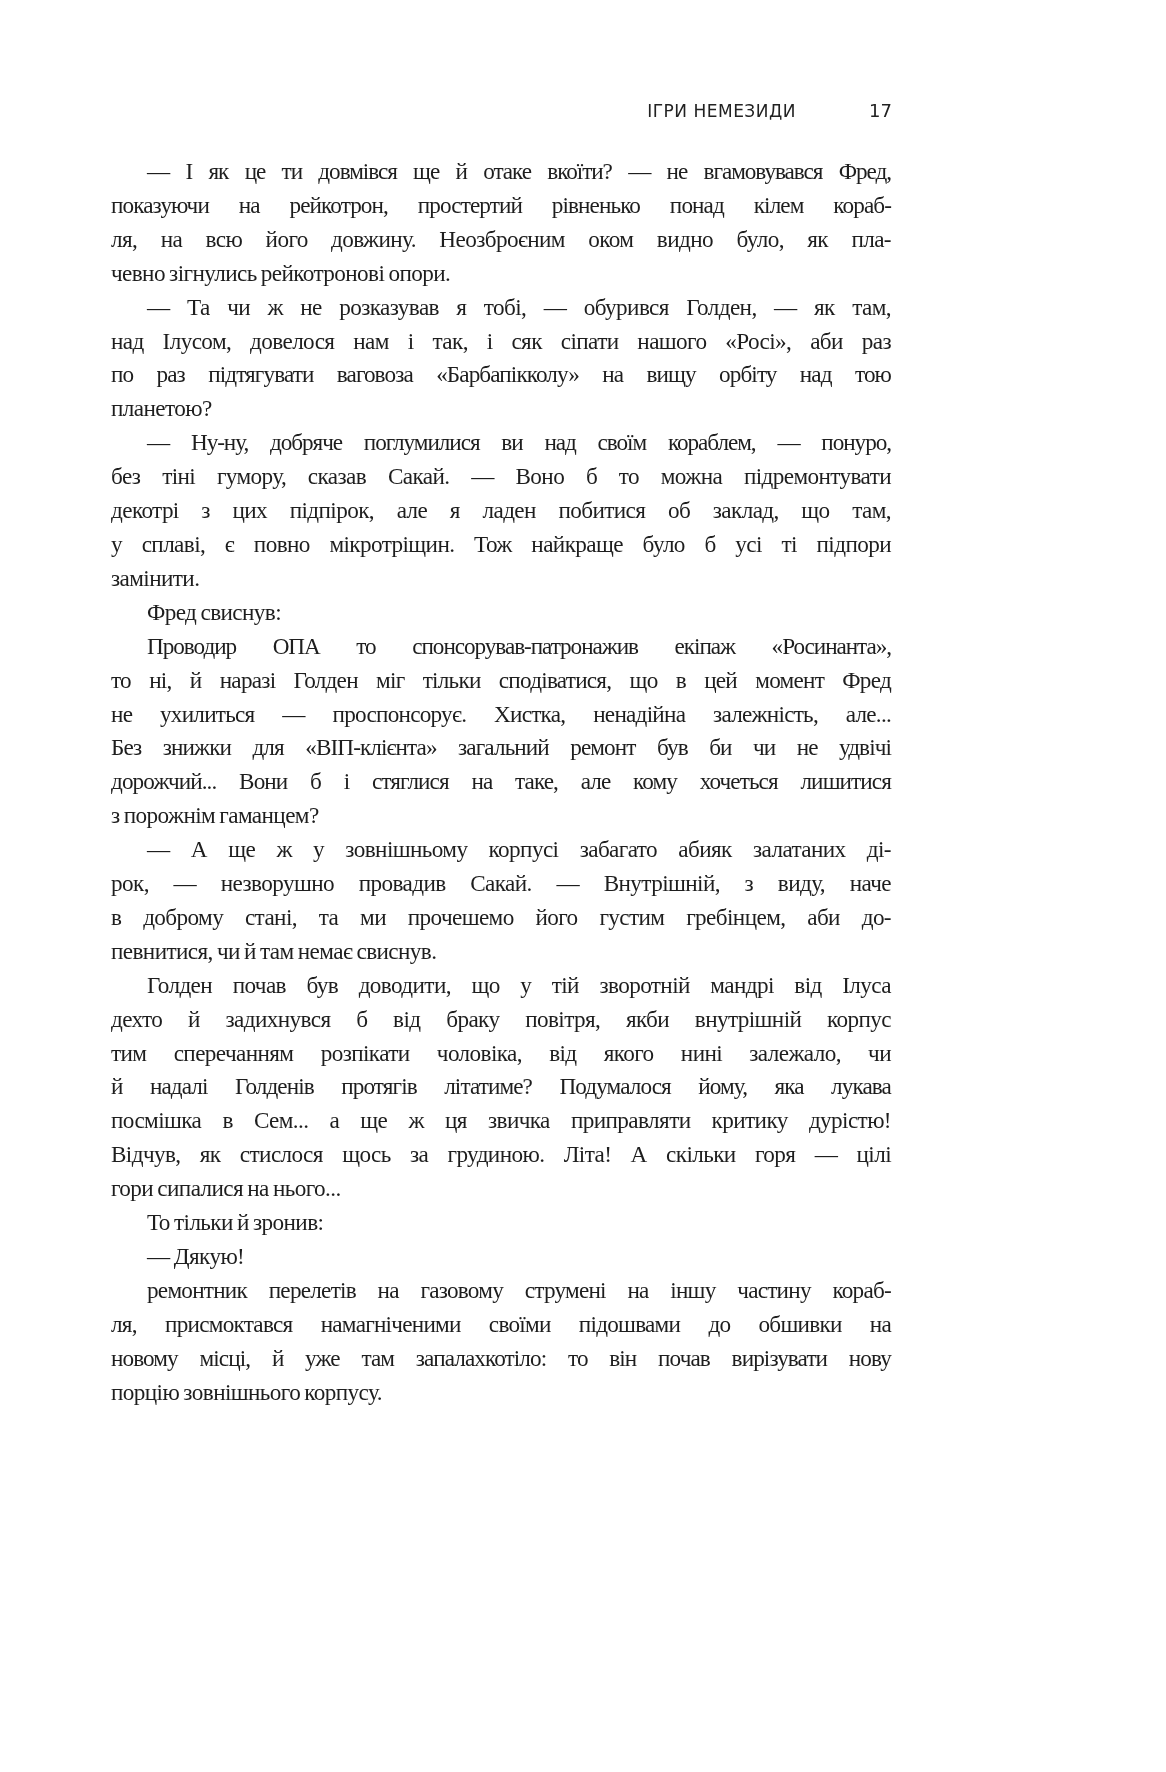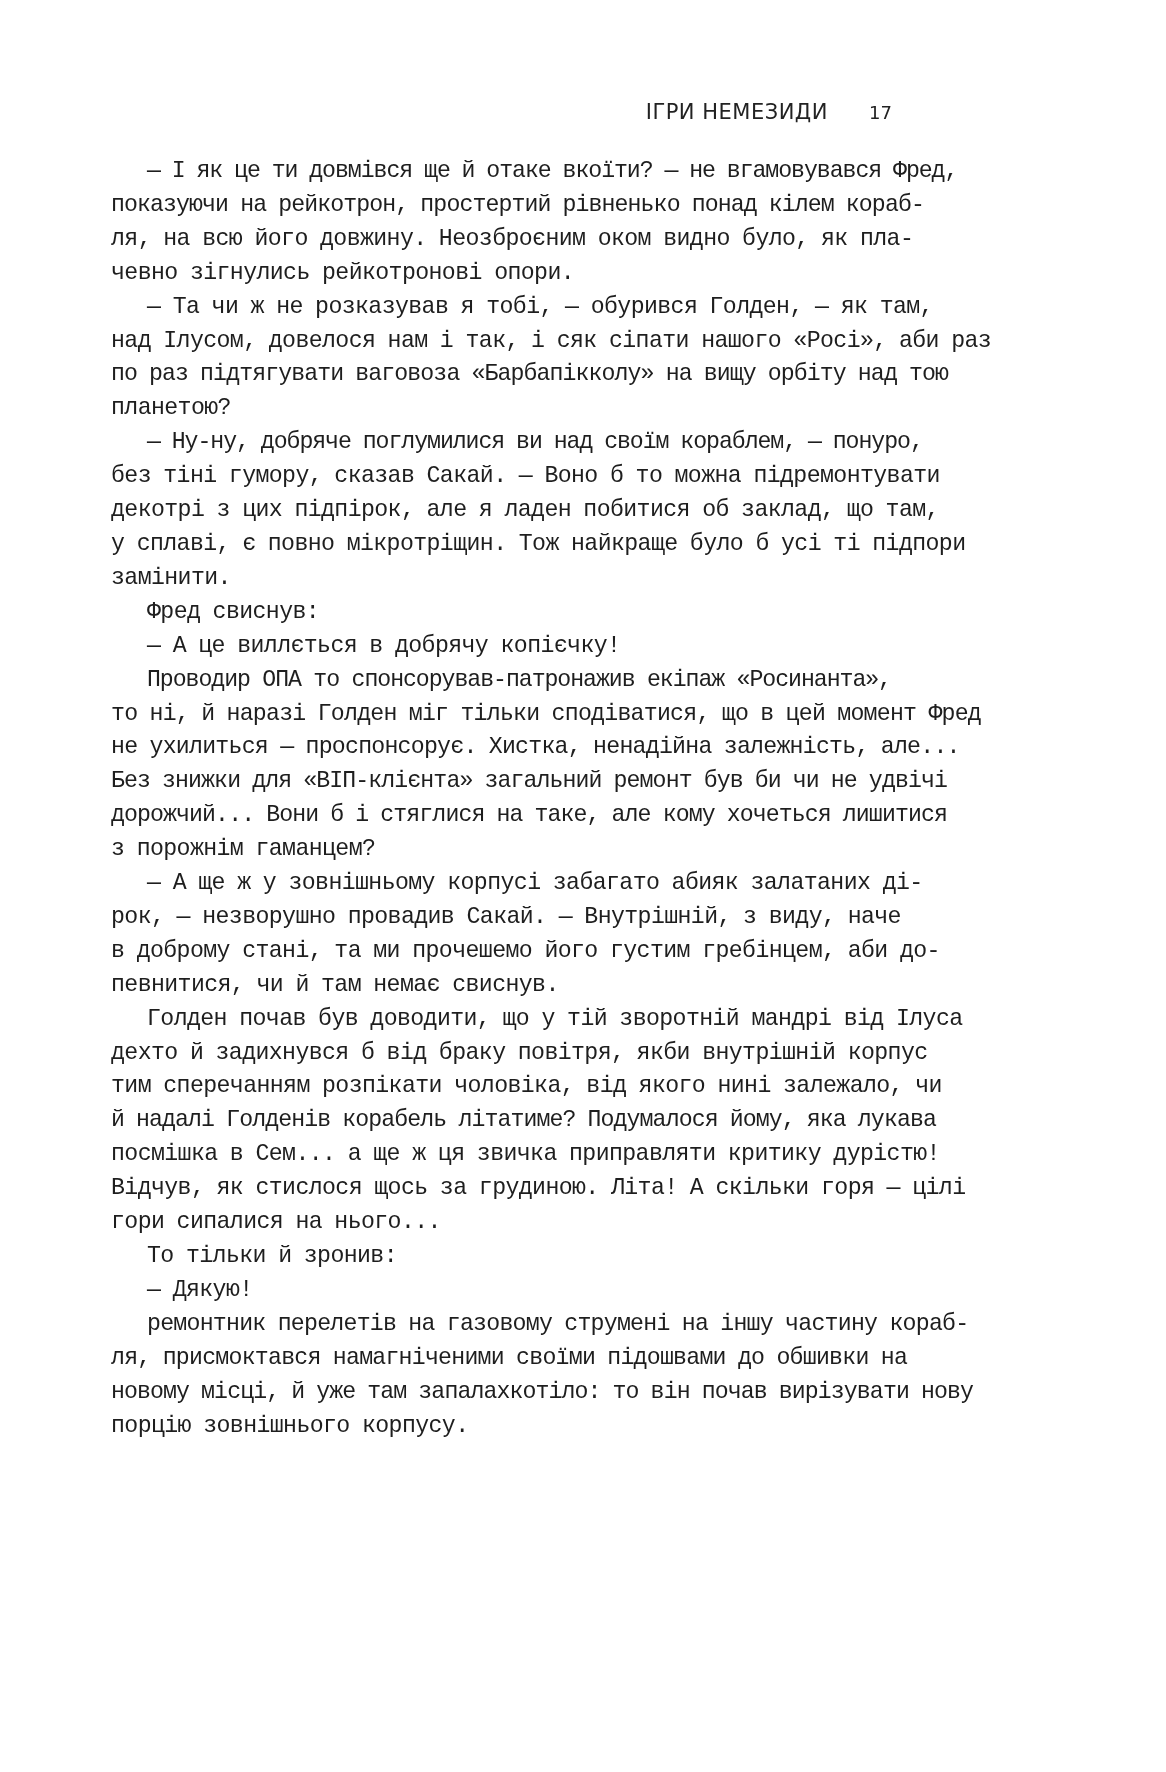--- a/index.html
+++ b/index.html
@@ -14,35 +14,35 @@
   .running-head {
     position: absolute;
     top: 100px;
     left: 0;
     width: 892px;
     text-align: right;
     font-family: "DejaVu Sans", sans-serif;
     color: #222;
   }
   .running-title {
-    font-size: 21px;
+    font-size: 17px;
     letter-spacing: 0.5px;
-    margin-right: 36px;
+    margin-right: 68px;
     vertical-align: baseline;
   }
   .page-number {
     font-size: 18px;
     vertical-align: baseline;
   }
   .text-block {
     position: absolute;
     top: 155px;
     left: 111px;
     width: 780px;
-    font-family: Liberation Mono, monospace;
+    font-family: Liberation Serif, serif;
     font-size: 23.2px;
     line-height: 33.9px;
     color: #1e1e1e;
     letter-spacing: -0.6px;
     word-spacing: -1px;
   }
   .para {
     margin: 0;
     text-indent: 36px;
     text-align: justify;
@@ -85,41 +85,38 @@
         <span class="line" style="white-space: nowrap; letter-spacing: -1.05px;">— Ну-ну, добряче поглумилися ви над своїм кораблем, — понуро,</span>
         <span class="line" style="white-space: nowrap;">без тіні гумору, сказав Сакай. — Воно б то можна підремонтувати</span>
         <span class="line" style="white-space: nowrap;">декотрі з цих підпірок, але я ладен побитися об заклад, що там,</span>
         <span class="line" style="white-space: nowrap;">у сплаві, є повно мікротріщин. Тож найкраще було б усі ті підпори</span>
         <span class="line last" style="white-space: nowrap;">замінити.</span>
       </p>
       <p class="para">
         <span class="line last" style="white-space: nowrap;">Фред свиснув:</span>
       </p>
       <p class="para">
-        <span class="line last" style="white-space: nowrap;">— А це виллється в добрячу копієчку!</span>
-      </p>
-      <p class="para">
         <span class="line" style="white-space: nowrap; letter-spacing: -1.05px;">Проводир ОПА то спонсорував-патронажив екіпаж «Росинанта»,</span>
         <span class="line" style="white-space: nowrap; letter-spacing: -0.75px;">то ні, й наразі Голден міг тільки сподіватися, що в цей момент Фред</span>
         <span class="line" style="white-space: nowrap; letter-spacing: -0.75px;">не ухилиться — проспонсорує. Хистка, ненадійна залежність, але...</span>
         <span class="line" style="white-space: nowrap; letter-spacing: -0.9px;">Без знижки для «ВІП-клієнта» загальний ремонт був би чи не удвічі</span>
         <span class="line" style="white-space: nowrap; letter-spacing: -0.9px;">дорожчий... Вони б і стяглися на таке, але кому хочеться лишитися</span>
         <span class="line last" style="white-space: nowrap;">з порожнім гаманцем?</span>
       </p>
       <p class="para">
         <span class="line" style="white-space: nowrap;">— А ще ж у зовнішньому корпусі забагато абияк залатаних ді-</span>
         <span class="line" style="white-space: nowrap;">рок, — незворушно провадив Сакай. — Внутрішній, з виду, наче</span>
         <span class="line" style="white-space: nowrap;">в доброму стані, та ми прочешемо його густим гребінцем, аби до-</span>
         <span class="line last" style="white-space: nowrap;">певнитися, чи й там немає свиснув.</span>
       </p>
       <p class="para">
         <span class="line" style="white-space: nowrap;">Голден почав був доводити, що у тій зворотній мандрі від Ілуса</span>
         <span class="line" style="white-space: nowrap;">дехто й задихнувся б від браку повітря, якби внутрішній корпус</span>
         <span class="line" style="white-space: nowrap;">тим сперечанням розпікати чоловіка, від якого нині залежало, чи</span>
-        <span class="line" style="white-space: nowrap; letter-spacing: -0.9px;">й надалі Голденів корабель літатиме? Подумалося йому, яка лукава</span>
+        <span class="line" style="white-space: nowrap; letter-spacing: -0.9px;">й надалі Голденів протягів літатиме? Подумалося йому, яка лукава</span>
         <span class="line" style="white-space: nowrap;">посмішка в Сем... а ще ж ця звичка приправляти критику дурістю!</span>
         <span class="line" style="white-space: nowrap;">Відчув, як стислося щось за грудиною. Літа! А скільки горя — цілі</span>
         <span class="line last" style="white-space: nowrap;">гори сипалися на нього...</span>
       </p>
       <p class="para">
         <span class="line last" style="white-space: nowrap;">То тільки й зронив:</span>
       </p>
       <p class="para">
         <span class="line last" style="white-space: nowrap;">— Дякую!</span>
       </p>

